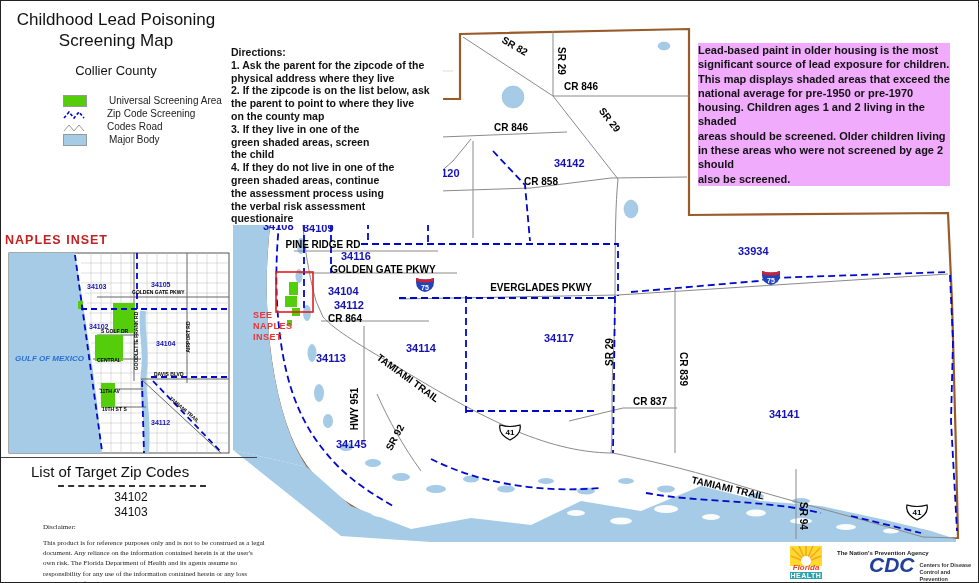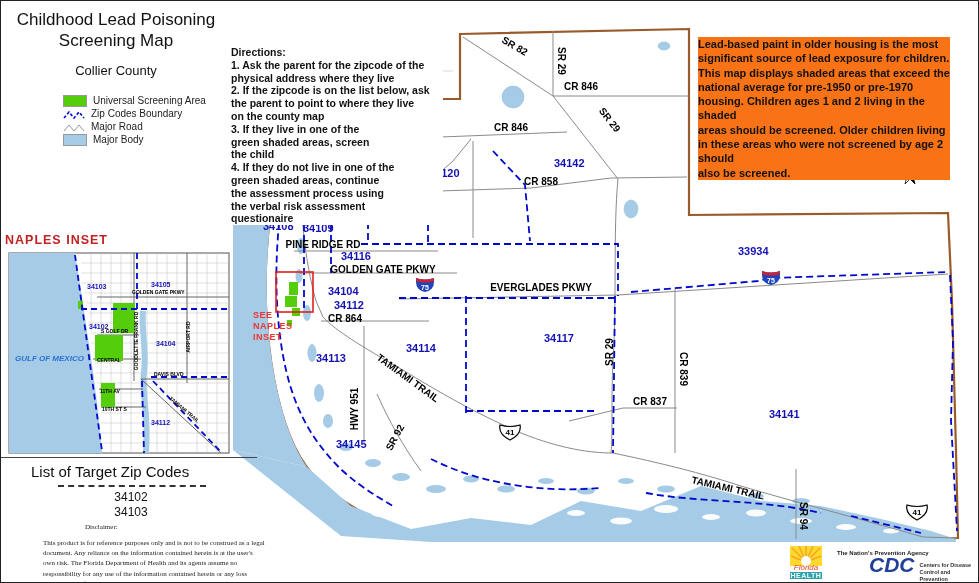--- a/index.html
+++ b/index.html
@@ -4,42 +4,42 @@
 <style>
   html,body{margin:0;padding:0;background:#fff;}
   .page{position:relative;width:979px;height:583px;background:#fff;border:1px solid #222;
         box-sizing:border-box;font-family:"Liberation Sans",sans-serif;overflow:hidden;}
   .abs{position:absolute;}
   .preline{white-space:pre-line;}
   
   .title{left:4px;top:8px;width:222px;text-align:center;font-size:17px;color:#111;line-height:1.25;}
   .subtitle{left:4px;top:62px;width:222px;text-align:center;font-size:13px;color:#111;}
   .legend{left:62px;top:93px;font-size:10px;color:#222;}
-  .legend-row{display:flex;align-items:center;height:13px;}
+  .legend-row{display:flex;align-items:center;height:13px;gap:16px;}
   .legend-swatch{width:22px;height:10px;margin-right:6px;flex:0 0 22px;}
   .sw-green{background:#54CE0A;border:1px solid #999;}
   .sw-water{background:#A5CBE6;border:1px solid #999;}
   .usage{left:45px;top:152px;width:180px;font-size:11.5px;color:#111;line-height:1.28;}
   .inset-head{left:4px;top:232px;width:222px;text-align:left;color:#C22222;font-weight:bold;
               font-size:12.5px;letter-spacing:1px;}
   .rule{left:0;top:456px;width:256px;border-top:1px solid #444;height:0;}
   .ziplist-title{left:30px;top:462px;width:200px;text-align:left;font-size:15px;color:#111;}
   .ziplist-dash{left:57px;top:484px;width:148px;border-top:2px dashed #333;height:0;}
   .ziplist-codes{left:30px;top:489px;width:200px;text-align:center;font-size:12px;color:#111;line-height:1.25;}
   .disclaimer{left:42px;top:521px;width:222px;font-family:"Liberation Serif",serif;
               font-size:7px;color:#222;line-height:1.45;}
-  .disclaimer .head{margin-bottom:6px;margin-left:42px;}
+  .disclaimer .head{margin-bottom:6px;}
   
   .directions{left:230px;top:5px;width:212px;background:#fff;font-size:10.5px;font-weight:700;
               color:#111;line-height:1.22;margin-top:40px;}
-  .info{left:697px;top:36px;width:252px;background:#f97316;font-size:11px;font-weight:600;
+  .info{left:697px;top:42px;width:252px;background:#f0abfc;font-size:11px;font-weight:600;
         color:#111;line-height:1.3;}
   
   .fl-logo{left:789px;top:545px;width:32px;text-align:center;}
-  .fl-name{font-size:8px;font-weight:normal;font-style:italic;color:#E8401C;margin-top:-7px;}
+  .fl-name{font-size:8px;font-weight:bold;font-style:italic;color:#E8401C;margin-top:-7px;}
   .fl-dept{font-size:7px;font-weight:bold;color:#fff;background:#2AA3AB;letter-spacing:.5px;}
   .cdc-logo{left:836px;top:549px;}
   .cdc-tag{font-size:6px;font-weight:bold;color:#222;}
   .cdc-row{display:flex;align-items:flex-start;}
   .cdc-name{font-size:21px;line-height:.9;font-weight:bold;font-style:italic;color:#20409A;margin-left:32px;}
   .cdc-cap{font-size:5.5px;font-weight:bold;color:#333;margin-left:5px;margin-top:6px;line-height:1.3;}
   svg text{font-family:"Liberation Sans",sans-serif;}
   .zt{fill:#1512B5;font-weight:bold;font-size:11px;}
   .rt{fill:#000;font-weight:bold;font-size:10px;}
   .it-z{fill:#1512B5;font-weight:bold;font-size:7px;}
@@ -314,29 +314,29 @@
     <div class="legend-row">
       <span class="legend-swatch sw-green"></span>
       <span>Universal Screening Area</span>
     </div>
     <div class="legend-row">
       <span class="legend-swatch">
         <svg width="22" height="12">
             <polyline points="1,9 6,3 11,9 16,3 21,9" fill="none" stroke="#0008CC" stroke-width="1.6" stroke-dasharray="3 2"></polyline>
           </svg>
       </span>
-      <span>Zip Codes Boundary</span>
+      <span>Zip Code Screening</span>
     </div>
     <div class="legend-row">
       <span class="legend-swatch">
         <svg width="22" height="12">
             <polyline points="1,9 6,3 11,9 16,3 21,9" fill="none" stroke="#999" stroke-width="1"></polyline>
           </svg>
       </span>
-      <span>Major Road</span>
+      <span>Codes Road</span>
     </div>
     <div class="legend-row">
       <span class="legend-swatch sw-water"></span>
       <span>Major Body</span>
     </div>
   </div>
 
   <div class="abs inset-head">NAPLES  INSET</div>
 
   <div class="abs rule"></div>

